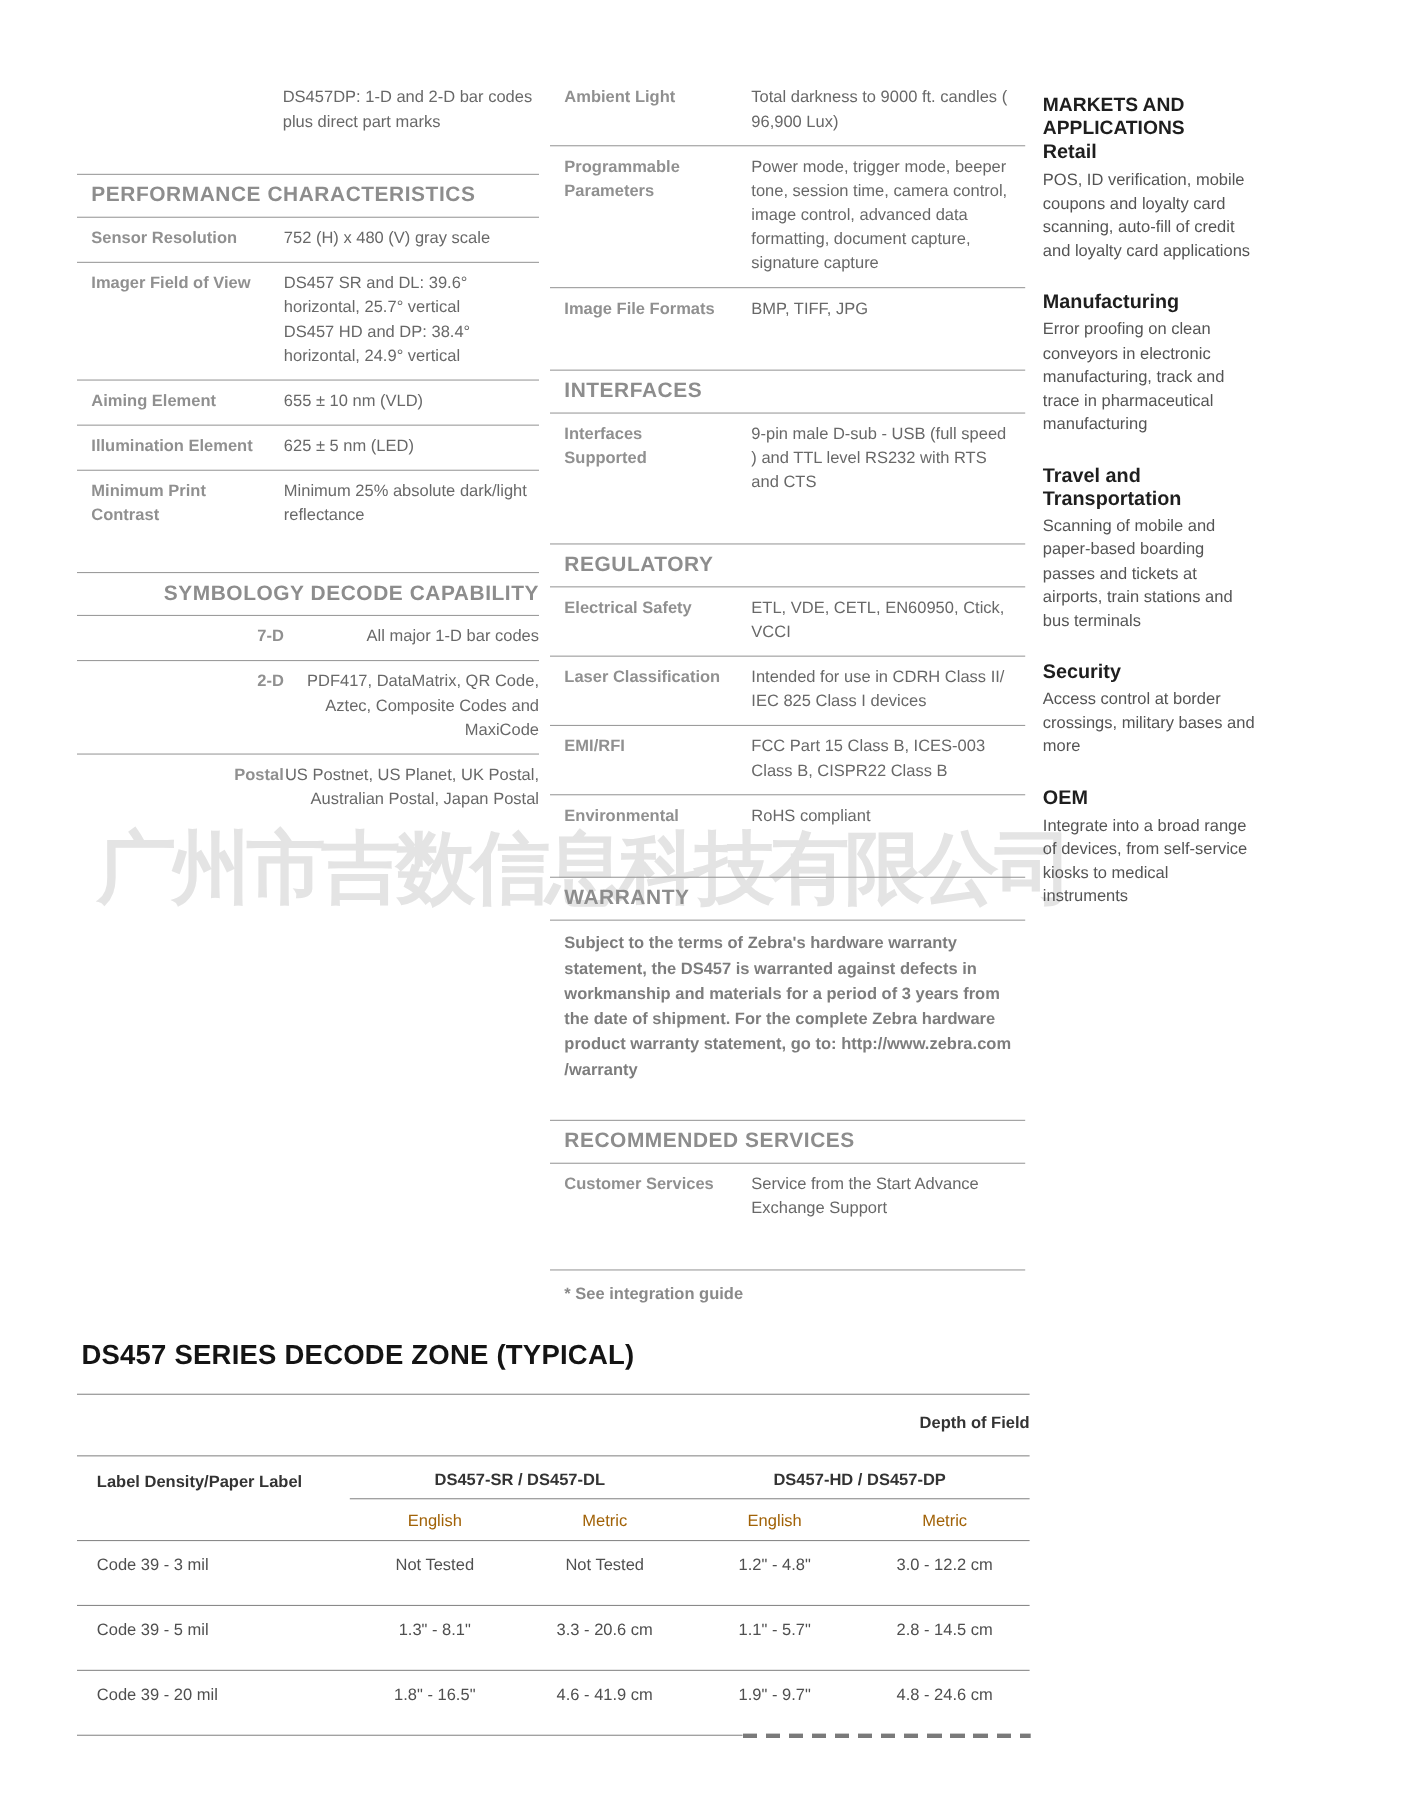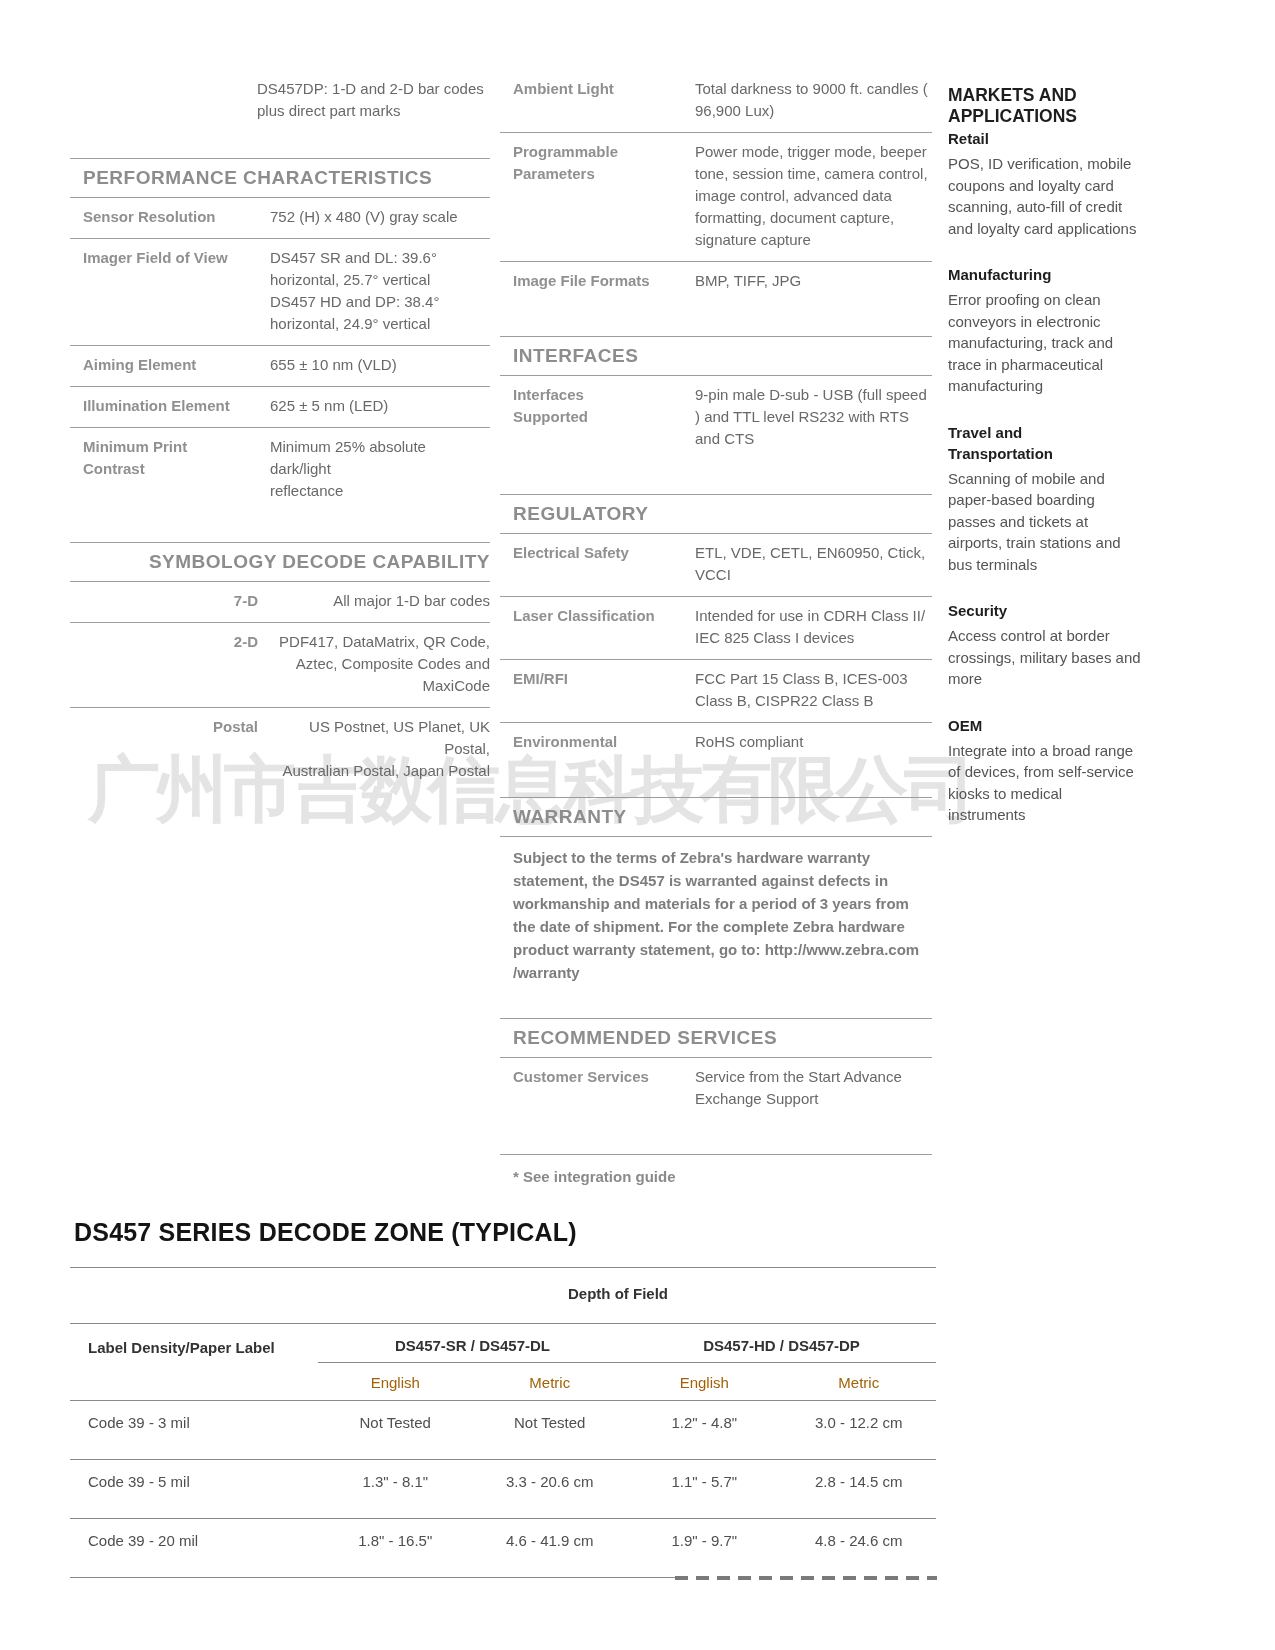--- a/index.html
+++ b/index.html
@@ -21,41 +21,41 @@
   
   .intro{margin-left:187px;width:233px;font-size:15px;line-height:22px;color:#686868;white-space:pre-line;}
   .spec-section{border-top:1px solid #9c9c9c;}
   .mt{margin-top:34px;}
   .mt-l1{margin-top:36px;}
   .mt-l2{margin-top:30px;text-align:right;}
   .section-title{
     border-bottom:1px solid #9c9c9c;padding:8px 0 8px 13px;
     font-size:19px;font-weight:bold;color:#8d8d8d;letter-spacing:.5px;
   }
-  .spec-row{display:flex;border-bottom:1px solid #9c9c9c;padding:8px 0 10px 13px;gap:12px;}
+  .spec-row{display:flex;border-bottom:1px solid #9c9c9c;padding:8px 0 10px 13px;}
   .spec-rows .spec-row:last-child, .spec-section .spec-row:last-child{border-bottom:none;}
   .spec-label{width:175px;flex:none;font-size:15px;line-height:22px;font-weight:bold;color:#909090;white-space:pre-line;}
   #col-mid .spec-label{width:170px;}
   .spec-value{flex:1;font-size:15px;line-height:22px;color:#686868;white-space:pre-line;}
   .warranty-body{padding:9px 0 0 13px;font-size:15px;line-height:23px;font-weight:bold;color:#7d7d7d;white-space:pre-line;}
   .footnote{border-top:1px solid #9c9c9c;margin-top:34px;padding:13px 0 0 13px;
     font-size:15px;font-weight:bold;color:#8a8a8a;}
   
   .mk-title{font-size:17.5px;line-height:21px;font-weight:bold;color:#1e1e1e;white-space:pre-line;}
   .mk-group{margin-top:25px;}
-  .mk-heading{font-size:15px;line-height:21px;font-weight:bold;color:#1e1e1e;white-space:pre-line;margin-bottom:4px;}
+  .mk-heading{font-size:18px;line-height:21px;font-weight:bold;color:#1e1e1e;white-space:pre-line;margin-bottom:4px;}
   .mk-body{font-size:15px;line-height:21.5px;color:#545454;white-space:pre-line;}
   
   .decode-title{position:absolute;left:74px;top:1218px;z-index:1;
     font-size:25px;font-weight:bold;color:#141414;letter-spacing:.2px;}
   .decode-table{position:absolute;left:70px;top:1267px;width:866px;z-index:1;
     border-top:1px solid #8a8a8a;font-size:15px;}
   .t-depth{height:55px;display:flex;}
   .t-depth-spacer{width:230px;flex:none;}
-  .t-depth-label{flex:1;text-align:center;padding-top:17px;font-weight:bold;color:#333;}
+  .t-depth-label{flex:1;text-align:right;padding-top:17px;font-weight:bold;color:#333;}
   .t-head{display:flex;border-top:1px solid #8a8a8a;height:76px;}
   .t-rowhead{width:230px;flex:none;padding:15px 0 0 18px;font-weight:bold;color:#333;}
   .t-head-right{flex:1;display:flex;flex-direction:column;}
   .t-groups{height:38px;display:flex;border-bottom:1px solid #8a8a8a;}
   .t-group{flex:1;text-align:center;padding-top:13px;font-weight:bold;color:#333;}
   .t-subs{height:37px;display:flex;}
   .t-sub{flex:1;text-align:center;padding-top:11px;font-weight:normal;color:#a16207;}
   .t-row{display:flex;border-top:1px solid #8a8a8a;height:58px;}
   .t-label{width:230px;flex:none;padding:13px 0 0 18px;color:#4f4f4f;}
   .t-cell{flex:1;text-align:center;padding-top:13px;color:#4f4f4f;}

